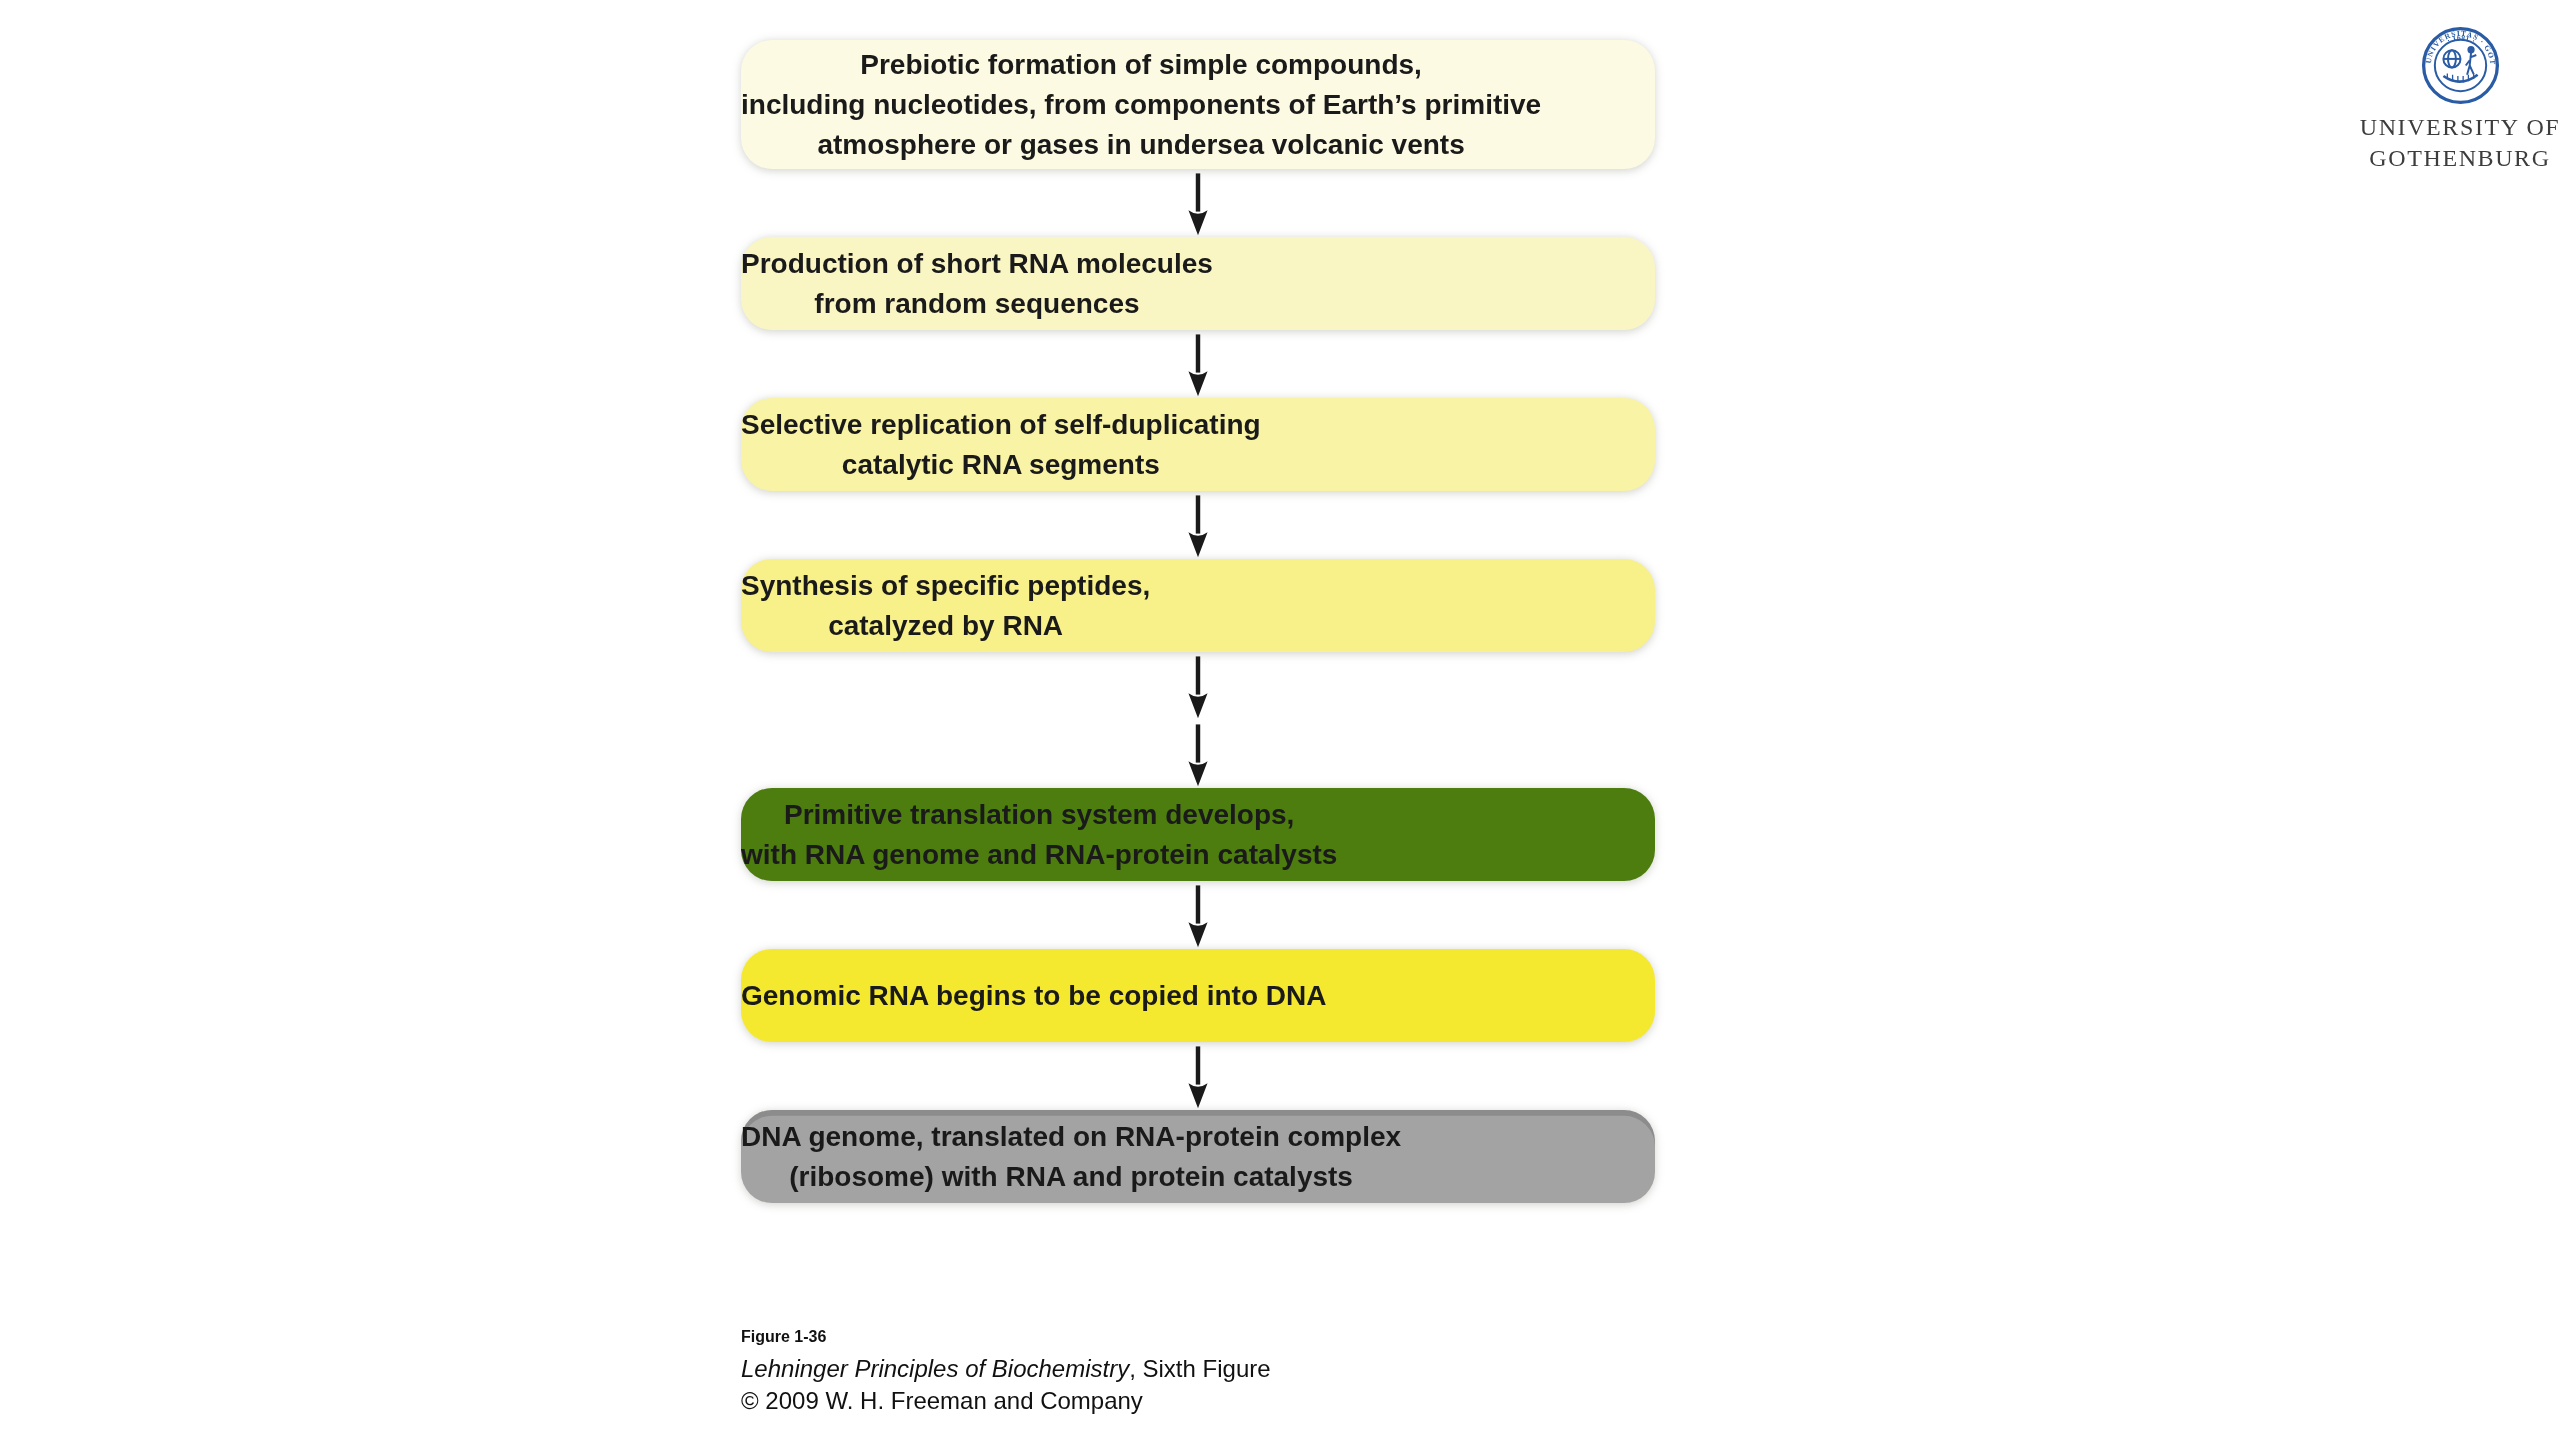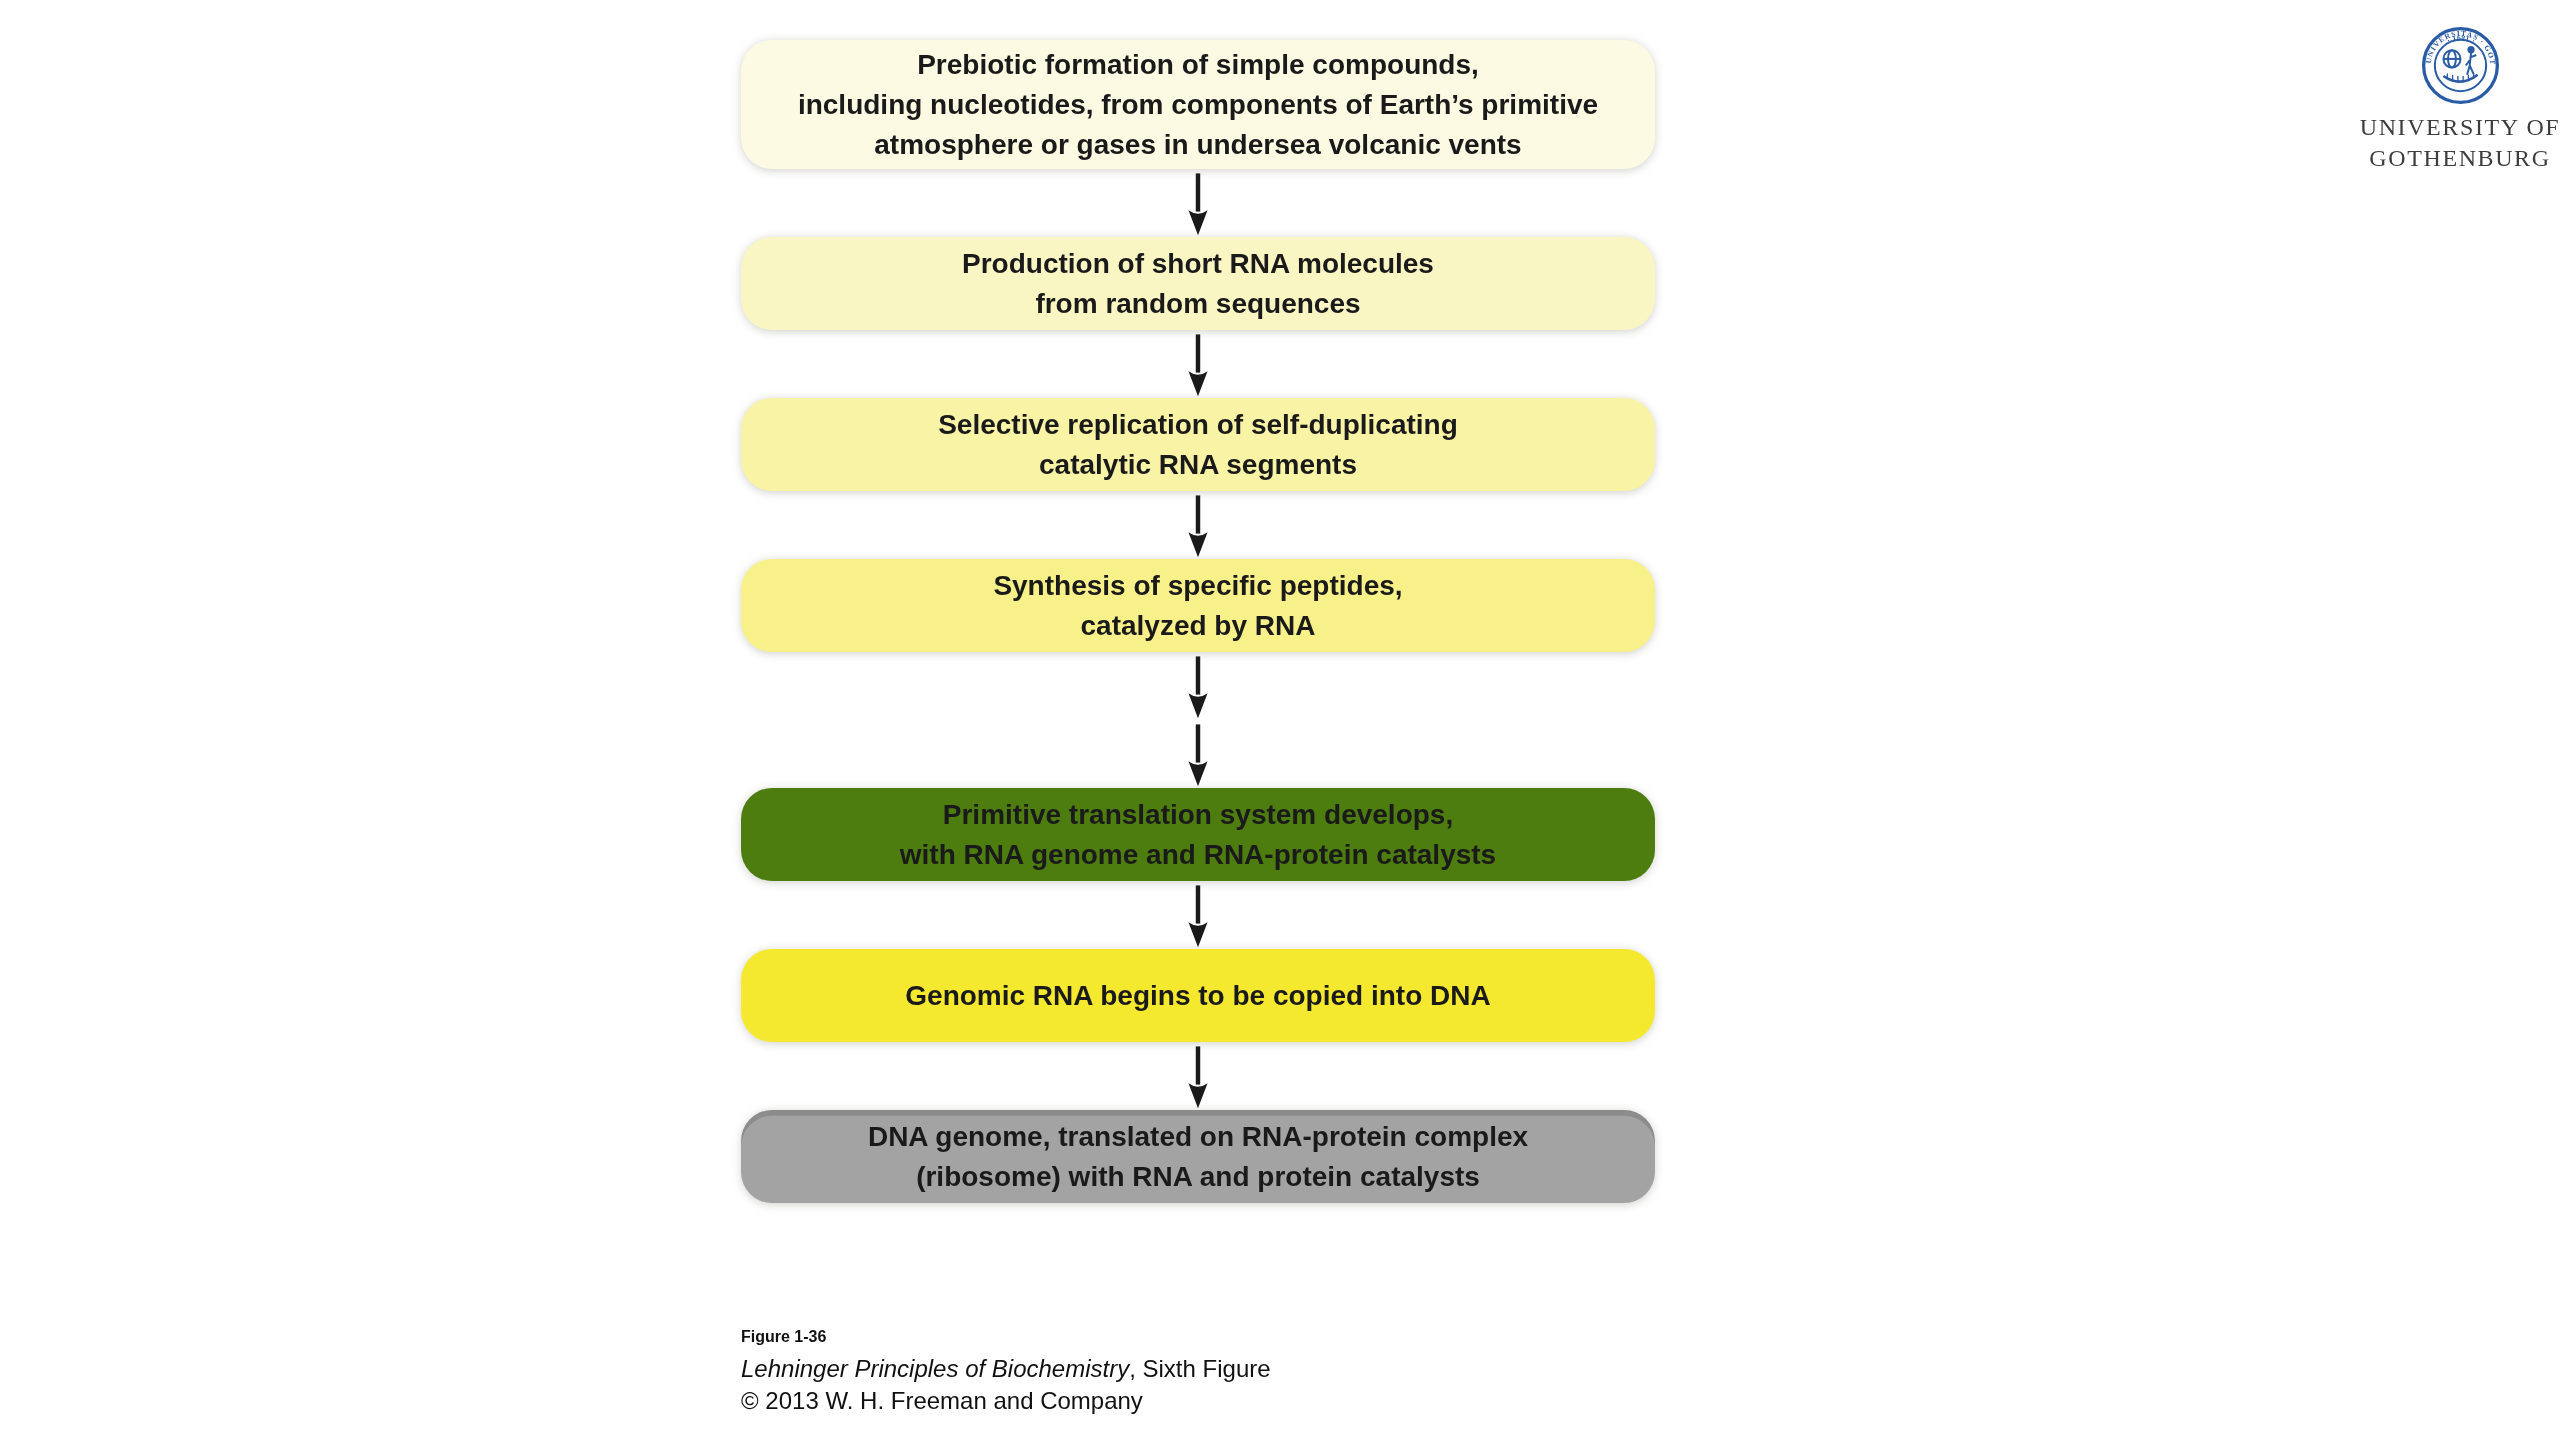--- a/index.html
+++ b/index.html
@@ -18,21 +18,20 @@
     width: 914px;
     display: flex;
     flex-direction: column;
     align-items: center;
   }
   .box {
     width: 100%;
     height: 93px;
     display: flex;
     align-items: center;
-    justify-content: center;
     box-shadow: 0 1.9px 9px rgba(130,130,120,0.35);
     border-radius: 31px;
   }
   .box.tall { height: 129px; }
   .box.dark-top { box-shadow: inset 0 5.8px 0 rgba(0,0,0,0.14), 0 1.9px 9px rgba(130,130,120,0.35); }
   .box-text {
     font-weight: bold;
     font-size: 28px;
     line-height: 40px;
     color: #1a1a1a;
@@ -145,21 +144,21 @@
 (ribosome) with RNA and protein catalysts</span>
     </div>
 
   </div>
 
   <div class="caption">
     <div class="fig-label">Figure 1-36</div>
     <div class="cap-line">
       <span class="italic">Lehninger Principles of Biochemistry</span><span>, Sixth Figure</span>
     </div>
-    <div class="cap-line">© 2013 W. H. Freeman and Company</div>
+    <div class="cap-line">© 2009 W. H. Freeman and Company</div>
   </div>
 
   <div class="logo">
     <svg class="seal" viewBox="0 0 120 120">
       <circle cx="60" cy="60" r="56" fill="#ffffff" stroke-width="5" style="stroke: rgb(42, 92, 165);"></circle>
       <circle cx="60" cy="60" r="39" fill="none" stroke-width="3" style="stroke: rgb(42, 92, 165);"></circle>
       <path id="seal-arc-top" d="M 15,60 A 45,45 0 1 1 105,60" fill="none"></path>
       <path id="seal-arc-bottom" d="M 106,60 A 46,46 0 0 0 14,60" fill="none"></path>
       <text class="seal-ring-text" font-size="11.5" font-weight="bold" style="fill: rgb(42, 92, 165);">
         <textPath href="#seal-arc-top" startOffset="2%">UNIVERSITAS · GOTHOBURGENSIS</textPath>

